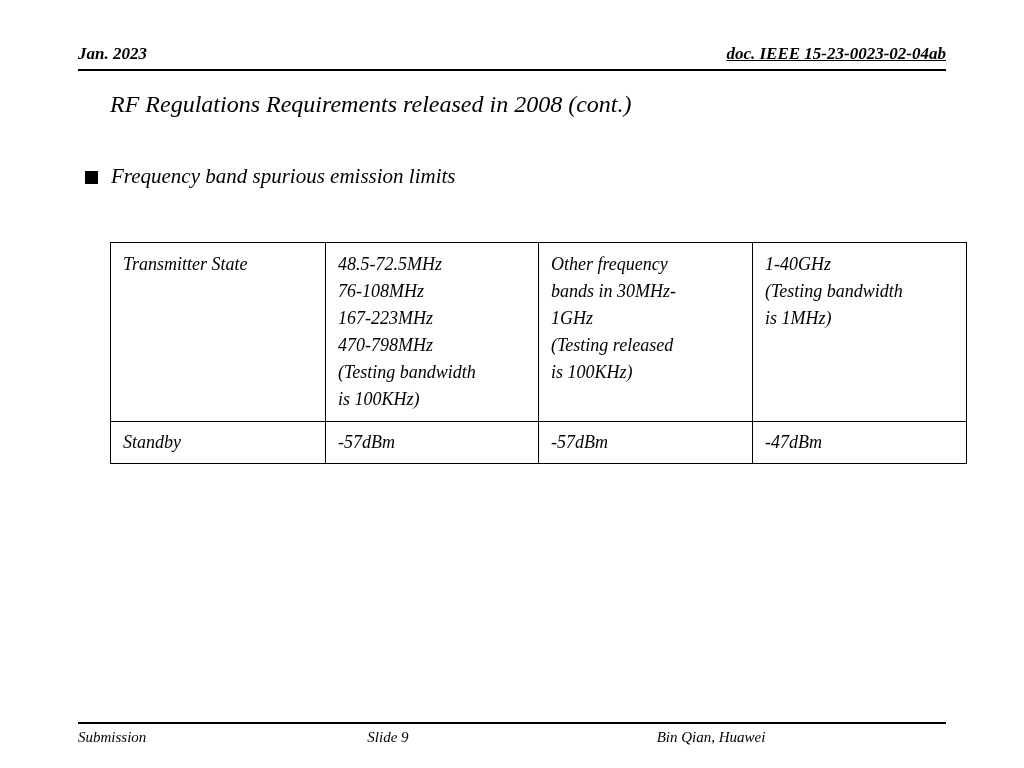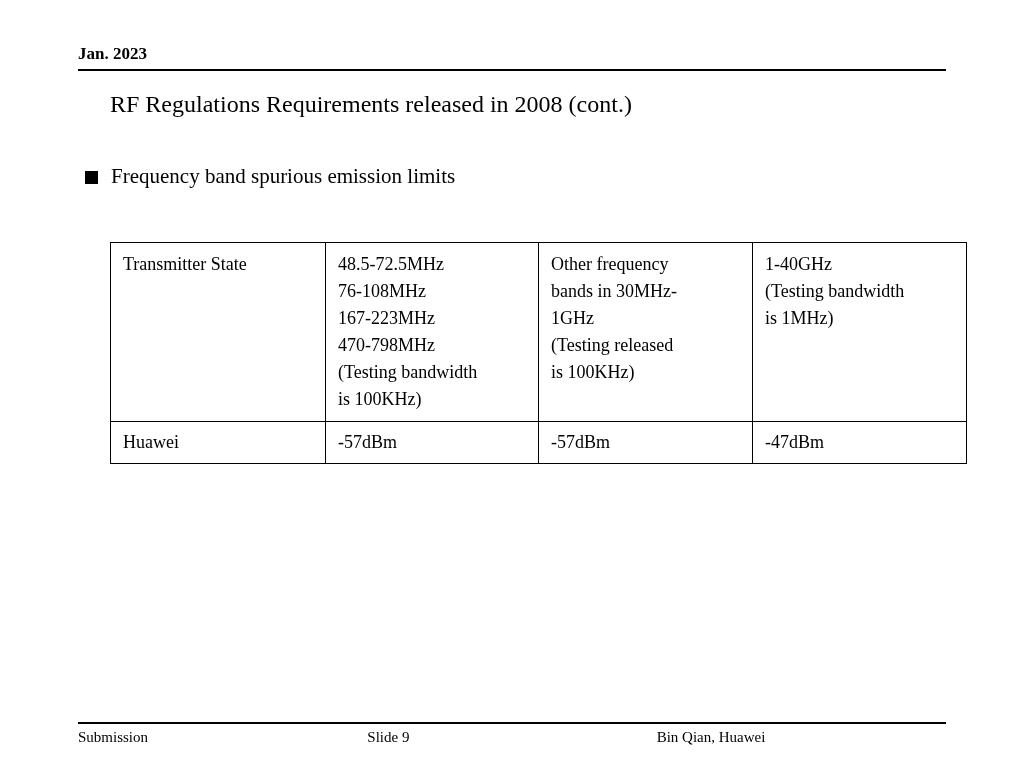--- a/index.html
+++ b/index.html
@@ -1,15 +1,15 @@
 <!DOCTYPE html>
 <html><head>
 <meta charset="utf-8">
 <style>
-  * { margin: 0; padding: 0; box-sizing: border-box; }
+  * { margin: 0; padding: 0; box-sizing: border-box; font-style: italic; }
   html, body { background: #ffffff; }
   body {
     width: 1024px; height: 768px;
     font-family: "Liberation Serif", serif;
     color: #000000;
     position: relative;
     overflow: hidden;
   }
   .slide { position: absolute; top: 0; left: 0; width: 1024px; height: 768px; background: #ffffff; }
 
@@ -82,20 +82,21 @@
   .footer-center{ flex: 1; text-align: left; }
   .footer-right { flex: 1; text-align: left; }
 </style>
 </head>
 <body>
 
 <div class="slide">
 
   <div class="header-row">
     <span class="header-date">Jan. 2023</span>
+    <span class="header-doc">doc. IEEE 15-23-0023-02-04ab</span>
   </div>
   <div class="header-rule"></div>
 
   <div class="title">RF Regulations Requirements released in 2008 (cont.)</div>
 
   <div class="bullet-row">
     <span class="bullet-marker"></span>
     <span class="bullet-text">Frequency band spurious emission limits</span>
   </div>
 
@@ -120,21 +121,21 @@
 1GHz
 (Testing released
 is 100KHz)</th>
         <th>1-40GHz
 (Testing bandwidth
 is 1MHz)</th>
       </tr>
     </thead>
     <tbody>
       <tr>
-        <td>Huawei</td>
+        <td>Standby</td>
         <td>-57dBm</td>
         <td>-57dBm</td>
         <td>-47dBm</td>
       </tr>
     </tbody>
   </table>
 
   <div class="footer-rule"></div>
   <div class="footer-row">
     <span class="footer-left">Submission</span>

